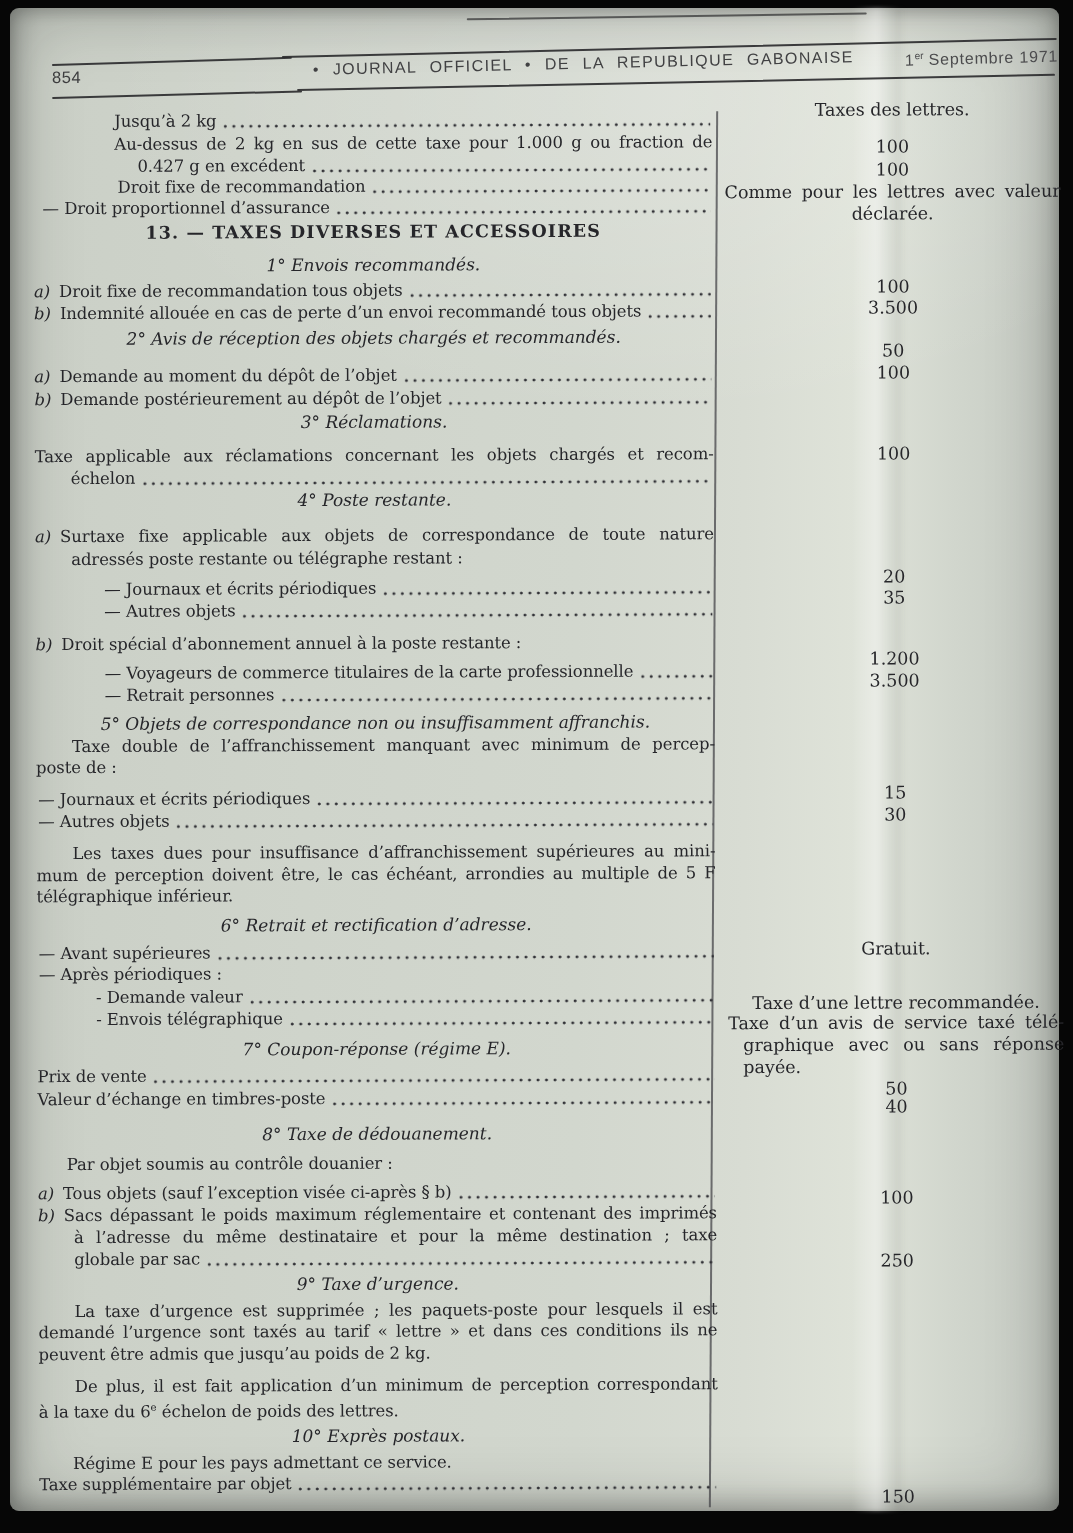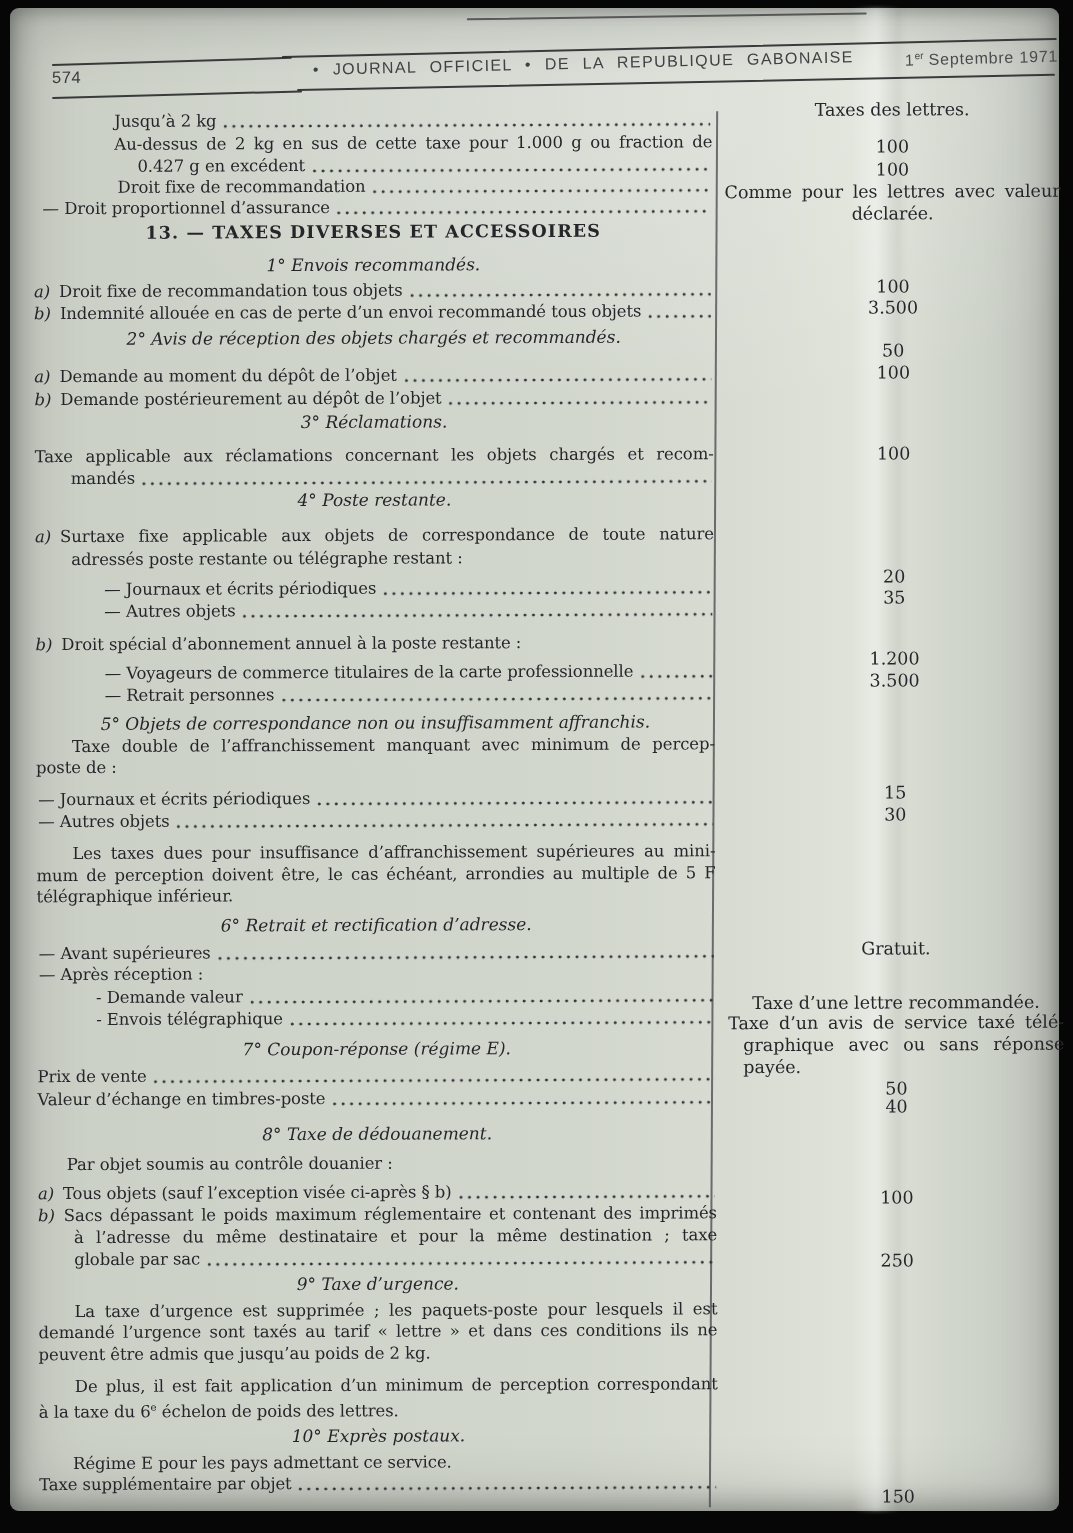--- a/index.html
+++ b/index.html
@@ -61,21 +61,21 @@
 <div class="fold"></div>
 
 <div class="content">
 
   <div class="rule" style="left:470px;top:18px;width:400px;transform:rotate(-.6deg);opacity:.7;"></div>
   <div class="rule" style="left:55px;top:62px;width:240px;transform:rotate(-1.5deg);"></div>
   <div class="rule" style="left:285px;top:55px;width:775px;transform:rotate(-1.1deg);"></div>
   <div class="rule" style="left:55px;top:95px;width:250px;transform:rotate(-1.3deg);"></div>
   <div class="rule" style="left:300px;top:88px;width:758px;transform:rotate(-.9deg);"></div>
 
-  <div class="pgnum hdr-sans">574</div>
+  <div class="pgnum hdr-sans">854</div>
   <div class="jtitle hdr-sans">• JOURNAL OFFICIEL • DE LA REPUBLIQUE GABONAISE</div>
   <div class="jdate hdr-sans"><span>1</span><sup class="s">er</sup><span> Septembre 1971</span></div>
 
   <div class="divider"></div>
 
   <div class="lr dotted" style="top:109px;left:117px">
       <span class="lbl">Jusqu’à 2 kg</span>
       <span class="dots"></span>
     </div>
   <div class="lr just" style="top:132px;left:117px"><span>Au-dessus de 2 kg en sus de cette taxe pour 1.000 g ou fraction de</span></div>
@@ -114,21 +114,21 @@
     </div>
   <div class="lr dotted" style="top:387px;left:36px">
       <span class="mk">b)</span>
       <span class="lbl">Demande postérieurement au dépôt de l’objet</span>
       <span class="dots"></span>
     </div>
 
   <div class="sh" style="top:410px">3° Réclamations.</div>
   <div class="lr just" style="top:444px;left:36px"><span>Taxe applicable aux réclamations concernant les objets chargés et recom-</span></div>
   <div class="lr dotted" style="top:466px;left:72px">
-      <span class="lbl">mandés</span>
+      <span class="lbl">échelon</span>
       <span class="dots"></span>
     </div>
 
   <div class="sh" style="top:488px">4° Poste restante.</div>
   <div class="lr just" style="top:524px;left:36px"><span class="mk">a)</span><span>Surtaxe fixe applicable aux objets de correspondance de toute nature</span></div>
   <div class="lr" style="top:547px;left:72px"><span>adressés poste restante ou télégraphe restant :</span></div>
   <div class="lr dotted" style="top:577px;left:105px">
       <span class="lbl">— Journaux et écrits périodiques</span>
       <span class="dots"></span>
     </div>
@@ -160,21 +160,21 @@
 
   <div class="lr just" style="top:841px;left:72px"><span>Les taxes dues pour insuffisance d’affranchissement supérieures au mini-</span></div>
   <div class="lr just" style="top:863px;left:36px"><span>mum de perception doivent être, le cas échéant, arrondies au multiple de 5 F</span></div>
   <div class="lr" style="top:884px;left:36px"><span>télégraphique inférieur.</span></div>
 
   <div class="sh" style="top:913px">6° Retrait et rectification d’adresse.</div>
   <div class="lr dotted" style="top:941px;left:38px">
       <span class="lbl">— Avant supérieures</span>
       <span class="dots"></span>
     </div>
-  <div class="lr" style="top:962px;left:38px"><span>— Après réception :</span></div>
+  <div class="lr" style="top:962px;left:38px"><span>— Après périodiques :</span></div>
   <div class="lr dotted" style="top:985px;left:95px">
       <span class="lbl">- Demande valeur</span>
       <span class="dots"></span>
     </div>
   <div class="lr dotted" style="top:1007px;left:95px">
       <span class="lbl">- Envois télégraphique</span>
       <span class="dots"></span>
     </div>
 
   <div class="sh" style="top:1037px">7° Coupon-réponse (régime E).</div>

